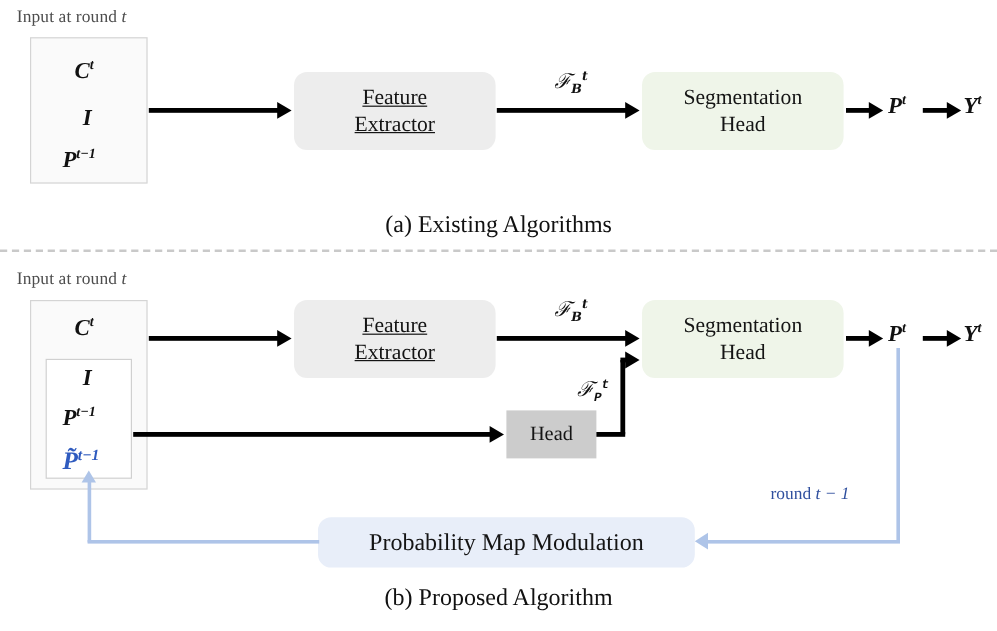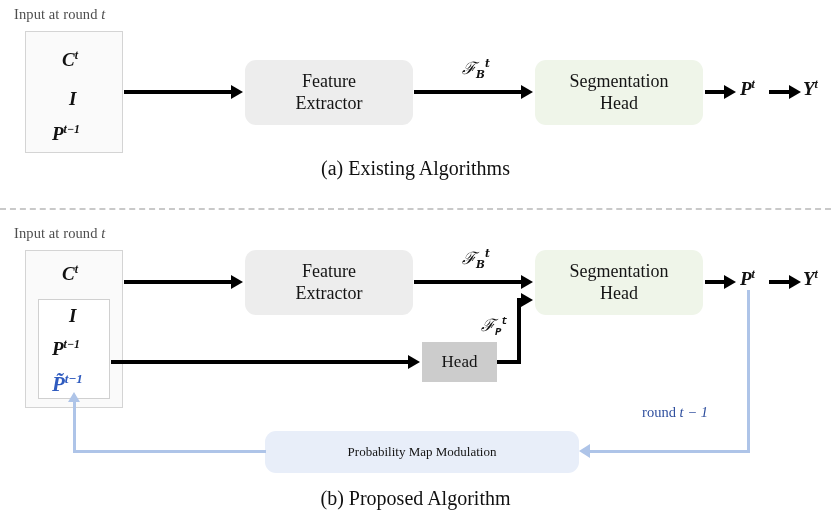--- a/index.html
+++ b/index.html
@@ -77,24 +77,24 @@
   .proc-box {
     box-sizing: border-box;
     display: flex;
     align-items: center;
     justify-content: center;
     text-align: center;
     font-size: 18px;
     line-height: 1.22;
     color: #141414;
   }
-  .proc-gray  { background: #ededed; border-radius: 11px; }
+  .proc-gray  { background: #ededed; border-radius: 11px; text-decoration: underline; }
   .proc-green { background: #eff5e9; border-radius: 11px; }
   .proc-conv  { background: #cccccc; border-radius: 0; font-size: 17px; }
-  .proc-blue  { background: #e8eef9; border-radius: 11px; font-size: 13px; }
+  .proc-blue  { background: #e8eef9; border-radius: 11px; font-size: 20px; }
 
   
   .hline {
     position: absolute;
     height: 4px;
     background: #000000;
   }
   .vline {
     position: absolute;
     width: 4px;
@@ -201,21 +201,21 @@
   </div>
 
   <div class="hline" style="left:705px; top:90px; width:20px;"></div>
   <div class="arrow-right" style="left:724px; top:85px;"></div>
   <div class="abs math" style="left:740px; top:79px;"><span>P</span><sup>t</sup></div>
 
   <div class="hline" style="left:769px; top:90px; width:22px;"></div>
   <div class="arrow-right" style="left:789px; top:85px;"></div>
   <div class="abs math" style="left:803px; top:79px;"><span>Y</span><sup>t</sup></div>
 
-  <div class="fig-caption" style="top:157px;">(a) Existing Algorithms</div>
+  <div class="fig-caption" style="top:176px;">(a) Existing Algorithms</div>
 </div>
 
 <div class="divider" style="top:208px;"></div>
 
 <div class="panel">
 
   <div class="abs input-caption" style="left:14px; top:225px;">
     <span>Input at round </span><i>t</i>
   </div>
 

